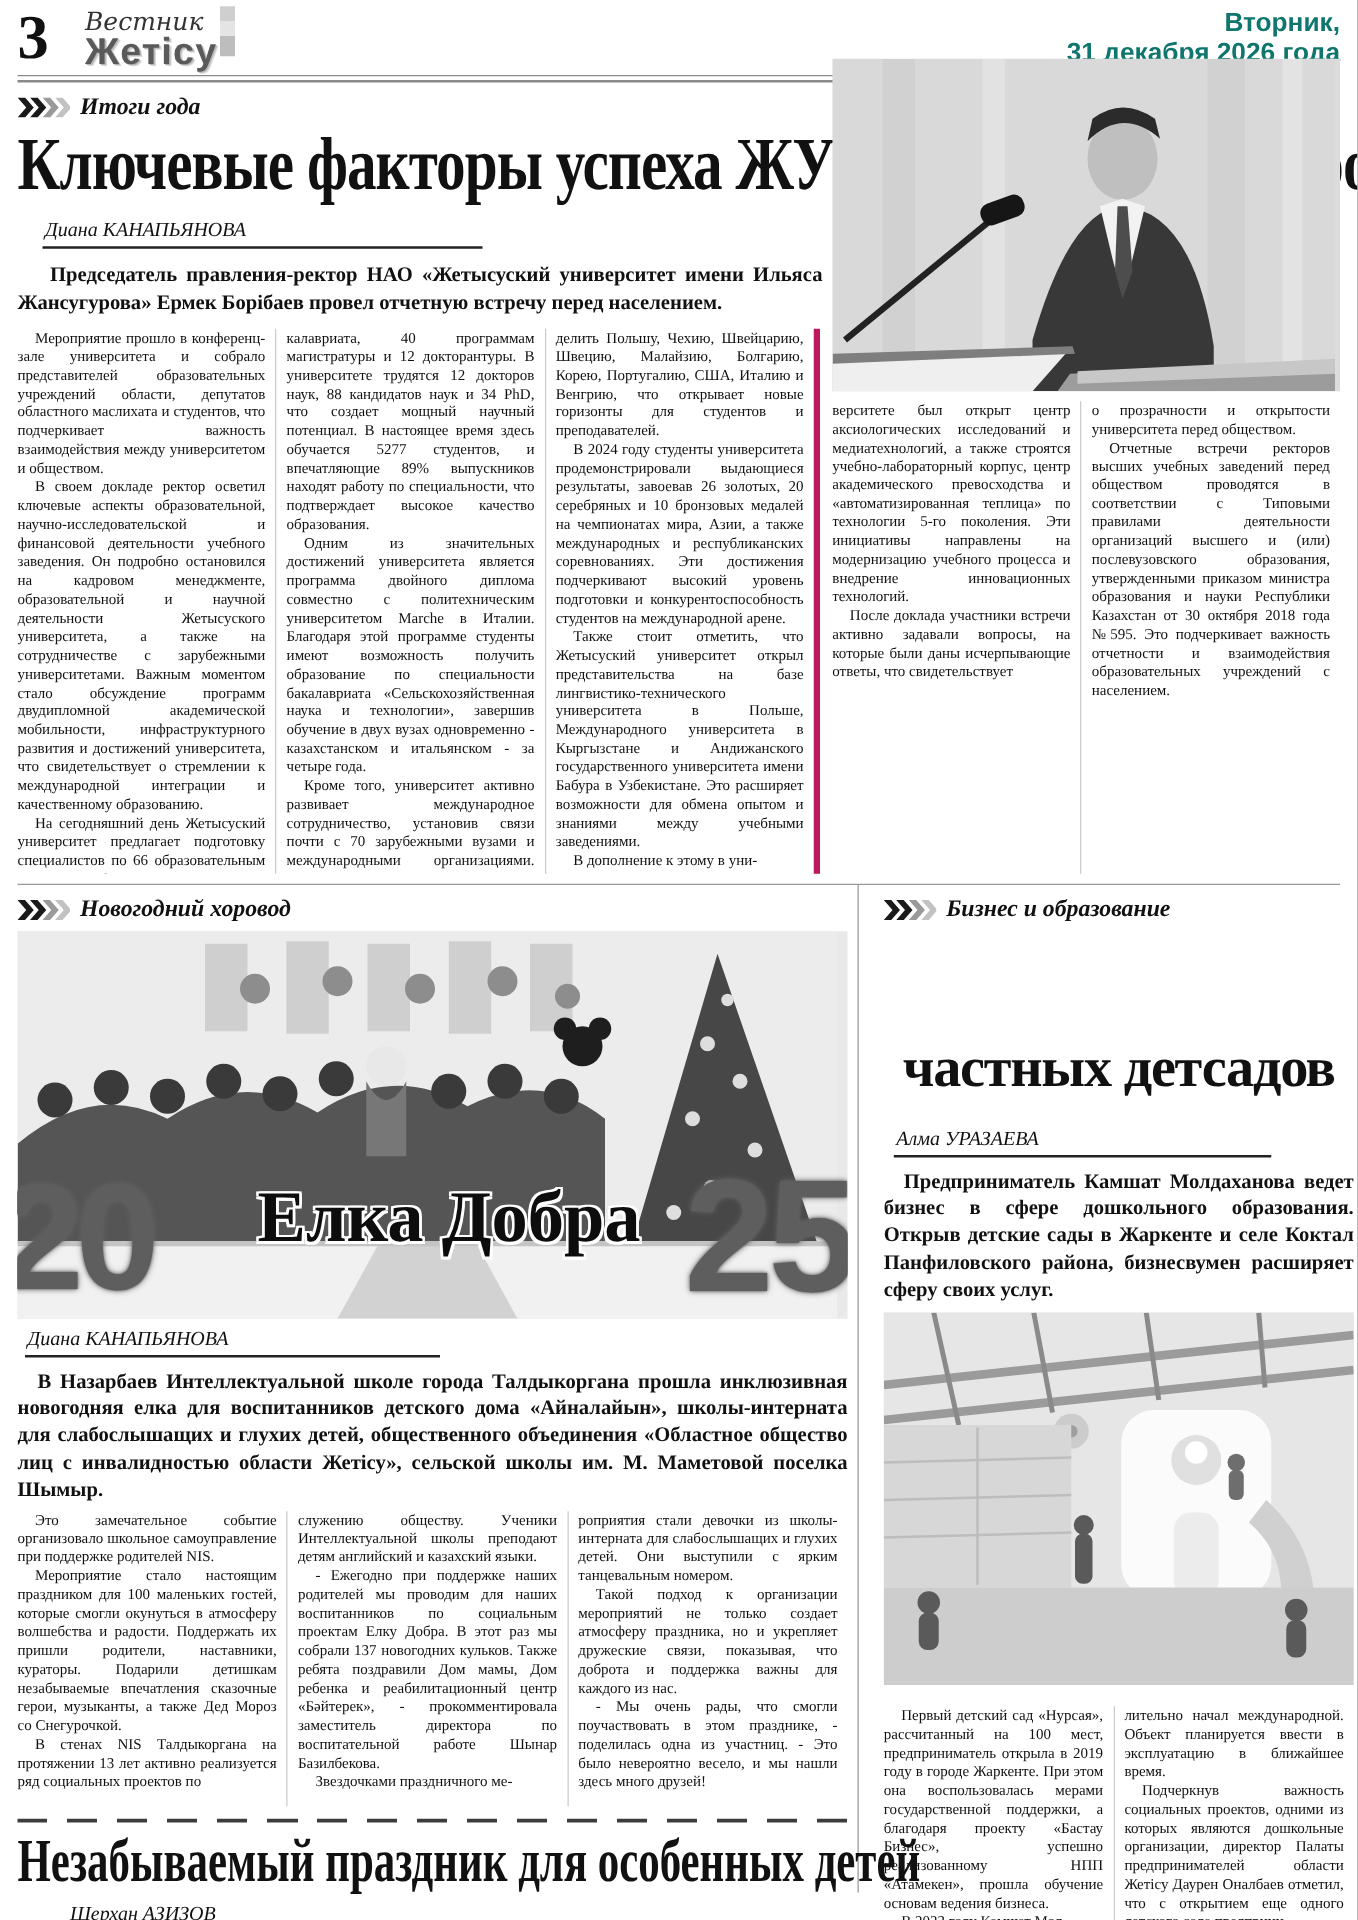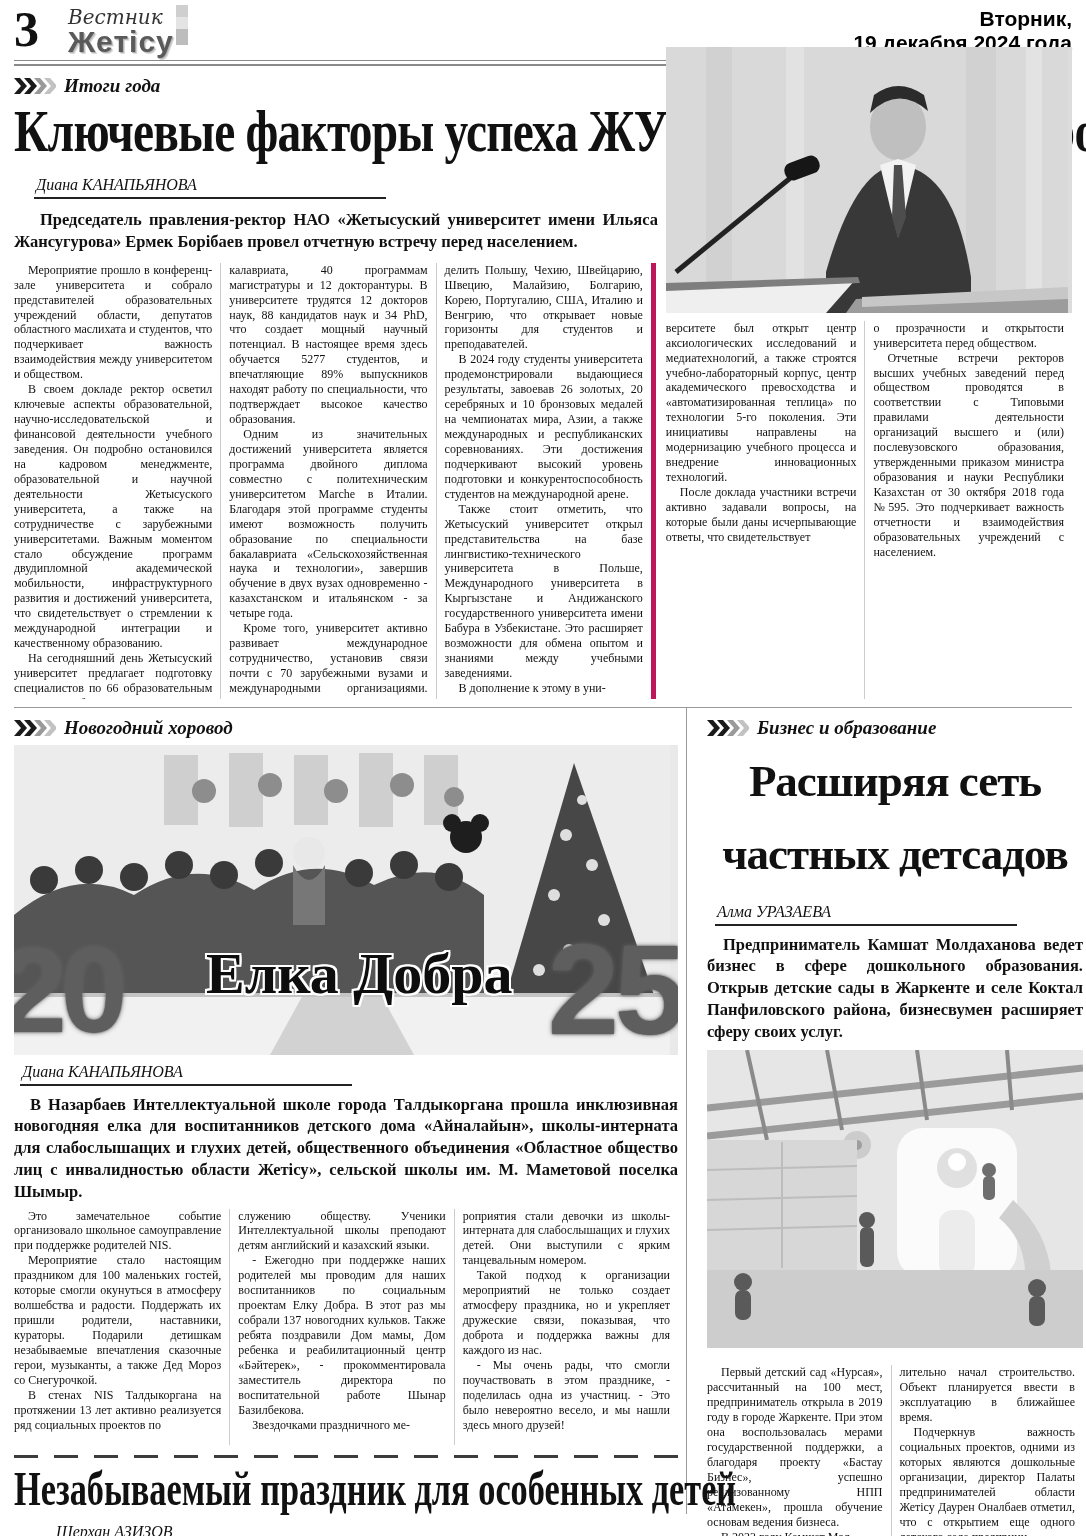--- a/index.html
+++ b/index.html
@@ -9,21 +9,21 @@
   .hdr{display:flex;justify-content:space-between;align-items:center;height:58px;padding-top:2px;}
   .mast{display:flex;align-items:flex-start;gap:10px;}
   .pagenum{font-size:50px;font-weight:bold;line-height:.9;margin-top:2px;}
   .logo{position:relative;padding-top:2px;margin-left:19px;}
   .logo-script{font-style:italic;font-size:20px;line-height:1;color:#333;font-family:"DejaVu Serif",serif;}
   .logo-name{font-family:"Liberation Sans",sans-serif;font-weight:bold;font-size:30px;line-height:1;
              color:#5a5a5a;letter-spacing:1px;text-shadow:1px 1px 0 #b5b5b5,2px 2px 0 #d9d9d9;}
   .logo-decor{position:absolute;right:-14px;top:0;width:12px;height:40px;background:
       linear-gradient(180deg,#cfcfcf 0 30%,#e4e4e4 30% 60%,#bdbdbd 60% 100%);}
   .dateblock{text-align:right;font-family:"Liberation Sans",sans-serif;font-weight:bold;
-             font-size:21px;line-height:1.15;color:#000000;}
+             font-size:21px;line-height:1.15;color:#0f766e;}
   .dblrule{height:3px;border-top:1px solid #8a8a8a;border-bottom:2px solid #8a8a8a;}
   
   .kicker{display:flex;align-items:center;gap:8px;margin-top:9px;}
   .kicker .ktext{font-weight:bold;font-style:italic;font-size:19px;}
   .chev{display:inline-block;}
   
   .h1line{white-space:nowrap;font-weight:bold;font-size:60px;line-height:1.02;margin:4px 0 0;
           transform:scaleX(.79);transform-origin:left center;width:127%;letter-spacing:-1px;}
   .byline{font-style:italic;font-size:16px;border-bottom:2px solid #222;padding:0 0 3px 2px;
           width:350px;margin:14px 0 10px 20px;}
@@ -79,21 +79,21 @@
     <div class="mast">
       <div class="pagenum">3</div>
       <div class="logo">
         <div class="logo-script">Вестник</div>
         <div class="logo-name">Жетісу</div>
         <div class="logo-decor"></div>
       </div>
     </div>
     <div class="dateblock">
       <div>Вторник,</div>
-      <div>19 декабря 2024 года</div>
+      <div>31 декабря 2026 года</div>
     </div>
   </div>
   <div class="dblrule"></div>
 
   <div class="kicker">
     <svg class="chev" width="42" height="16" viewBox="0 0 42 16">
       <polygon points="0,0 6,0 13,8 6,16 0,16 7,8" fill="#1a1a1a"></polygon>
       <polygon points="10,0 16,0 23,8 16,16 10,16 17,8" fill="#1a1a1a"></polygon>
       <polygon points="20,0 26,0 33,8 26,16 20,16 27,8" fill="#9a9a9a"></polygon>
       <polygon points="30,0 36,0 43,8 36,16 30,16 37,8" fill="#c2c2c2"></polygon>
@@ -278,21 +278,21 @@
         <svg class="chev" width="42" height="16" viewBox="0 0 42 16">
           <polygon points="0,0 6,0 13,8 6,16 0,16 7,8" fill="#1a1a1a"></polygon>
           <polygon points="10,0 16,0 23,8 16,16 10,16 17,8" fill="#1a1a1a"></polygon>
           <polygon points="20,0 26,0 33,8 26,16 20,16 27,8" fill="#9a9a9a"></polygon>
           <polygon points="30,0 36,0 43,8 36,16 30,16 37,8" fill="#c2c2c2"></polygon>
         </svg>
         <span class="ktext">Бизнес и образование</span>
       </div>
 
       <h2 class="h3">
-        <span>Расширяя сеть</span><br>
+        <br>
         <span>частных детсадов</span>
       </h2>
 
       <div class="byline byline3">Алма УРАЗАЕВА</div>
 
       <p class="lead a3lead">Предприниматель Камшат Молдаханова ведет бизнес в сфере дошкольного образования. Открыв детские сады в Жаркенте и селе Коктал Панфиловского района, бизнесвумен расширяет сферу своих услуг.</p>
 
       <div class="photo3">
         <svg width="376" height="298" viewBox="0 0 376 298">
           <rect width="376" height="298" fill="#e6e6e6"></rect>
@@ -341,19 +341,19 @@
           </g>
         </svg>
       </div>
 
       <div class="bodycols cols3">
         <div class="tcol">
             <p>Первый детский сад «Нурсая», рассчитанный на 100 мест, предприниматель открыла в 2019 году в городе Жаркенте. При этом она воспользовалась мерами государственной поддержки, а благодаря проекту «Бастау Бизнес», успешно реализованному НПП «Атамекен», прошла обучение основам ведения бизнеса.</p>
             <p>В 2023 году Камшат Мол-</p>
           </div>
         <div class="tcol">
-            <p class="cont">лительно начал строительство. Объект планируется ввести в эксплуатацию в ближайшее время.</p>
+            <p class="cont">лительно начал международной. Объект планируется ввести в эксплуатацию в ближайшее время.</p>
             <p>Подчеркнув важность социальных проектов, одними из которых являются дошкольные организации, директор Палаты предпринимателей области Жетісу Даурен Оналбаев отметил, что с открытием еще одного детского сада предприни-</p>
           </div>
       </div>
     </div>
   </div>
 </div>
 
 </body></html>

